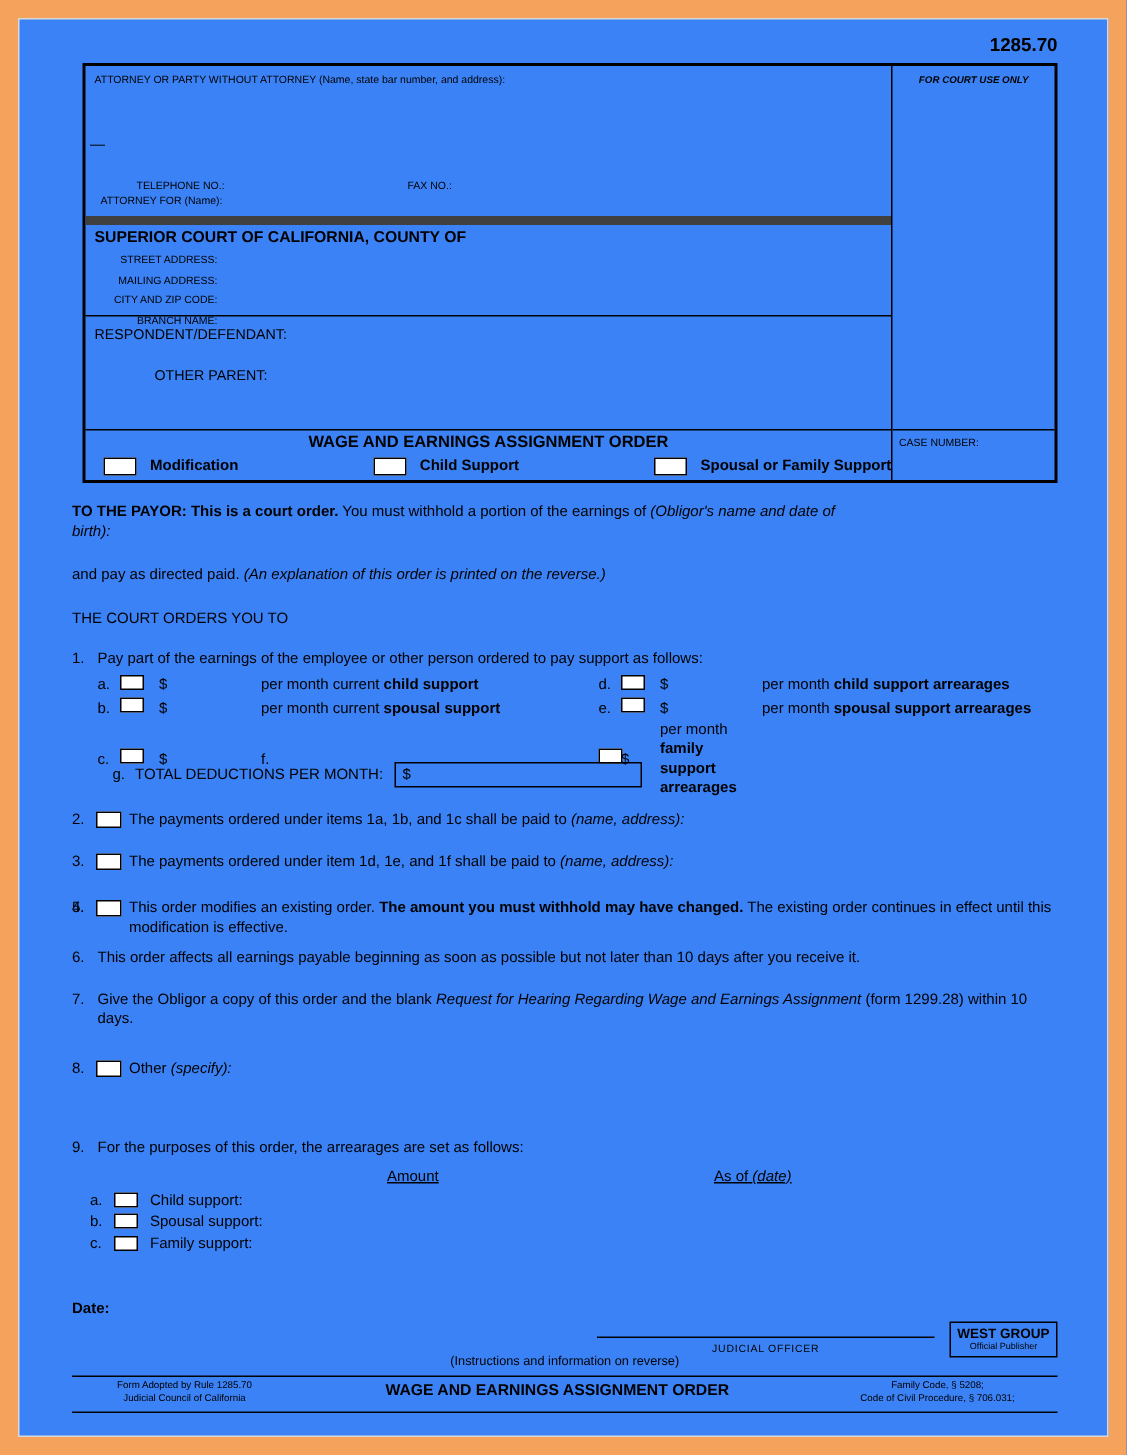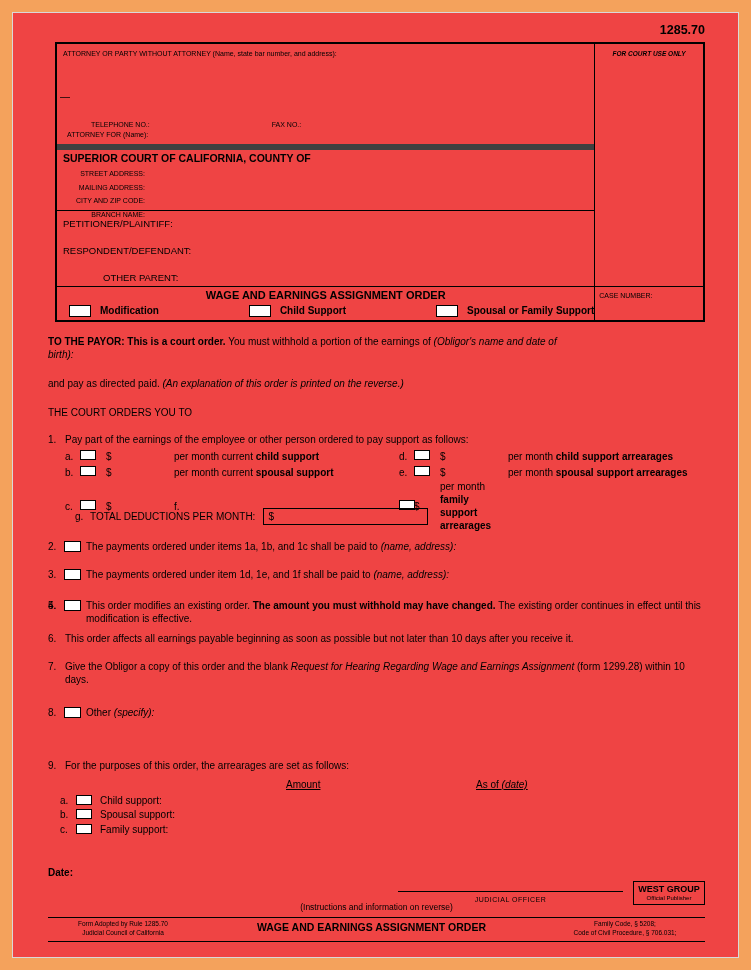--- a/index.html
+++ b/index.html
@@ -1,17 +1,17 @@
 <!DOCTYPE html>
 <html><head>
 <meta charset="utf-8">
 <style>
   * { margin:0; padding:0; box-sizing:border-box; }
   body { background:#f4a25c; font-family:"Liberation Sans", sans-serif; color:#000; width:751px; }
-  .page { width:727px; height:946px; margin:12px; background:#ef4444; padding:12px 34px 0 36px;
+  .page { width:727px; height:946px; margin:12px; background:#3b82f6; padding:12px 34px 0 36px;
           position:relative; font-size:10px; line-height:13px; overflow:hidden;
           box-shadow: inset 0 0 0 1px #d9d9d9; }
   .bold { font-weight:bold; }
   .ital { font-style:italic; }
 
   .form-number { text-align:right; font-weight:bold; font-size:12.5px; height:18px; }
 
   .header-box { border:2px solid #000; display:flex; margin-left:7px; }
   .hb-left { flex:1; border-right:1px solid #000; display:flex; flex-direction:column; }
   .hb-right { width:200px; display:flex; flex-direction:column; }
@@ -56,21 +56,21 @@
   .srow { display:grid; grid-template-columns:15px 26px 68px 225px 15px 26px 68px auto; align-items:center; height:15.5px; }
   .srow .cb { width:16px; height:10px; }
 
   .grow { margin:12px 0 0 27px; display:flex; align-items:center; }
   .gnum { width:15px; }
   .gbox { margin-left:8px; width:165px; height:17px; border:1px solid #000; padding:1px 4px; }
 
   .item8-gap { margin-top:20px; }
   .item9-gap { margin-top:40px; }
   .arr-headers { position:relative; height:15px; margin-top:6px; }
-  .amount-h { position:absolute; left:238px; text-decoration:underline; }
+  .amount-h { position:absolute; left:210px; text-decoration:underline; }
   .asof-h { position:absolute; left:428px; text-decoration:underline; }
   .arr-row { position:relative; margin-top:1px; padding-left:52px; height:13.5px; }
   .arr-row .alet { position:absolute; left:12px; }
   .arr-row .cb { position:absolute; left:28px; top:1px; width:16px; height:10px; }
 
   .date-row { margin-top:30px; font-weight:bold; }
   .sig-row { display:flex; justify-content:flex-end; align-items:flex-start; margin-top:2px; min-height:26px; }
   .sig-block { width:225px; margin-right:10px; padding-top:10px; }
   .sig-line { border-top:1px solid #000; height:1px; }
   .sig-label { text-align:center; font-size:7px; margin-top:1px; letter-spacing:0.5px; }
@@ -108,21 +108,20 @@
 
       <div class="court-sec">
         <div class="court-name">SUPERIOR COURT OF CALIFORNIA, COUNTY OF</div>
         <div class="addr-row"><span class="addr-lbl">STREET ADDRESS:</span></div>
         <div class="addr-row"><span class="addr-lbl">MAILING ADDRESS:</span></div>
         <div class="addr-row"><span class="addr-lbl">CITY AND ZIP CODE:</span></div>
         <div class="addr-row"><span class="addr-lbl">BRANCH NAME:</span></div>
       </div>
 
       <div class="party-sec">
-        <div class="party-row">PETITIONER/PLAINTIFF:</div>
         <div class="party-row">RESPONDENT/DEFENDANT:</div>
         <div class="party-row other">OTHER PARENT:</div>
       </div>
 
       <div class="title-sec">
         <div class="form-title">WAGE AND EARNINGS ASSIGNMENT ORDER</div>
         <div class="cb-row">
           <span class="cb-group">
             <span class="cb wide"></span>
             <span class="cb-label">Modification</span>

